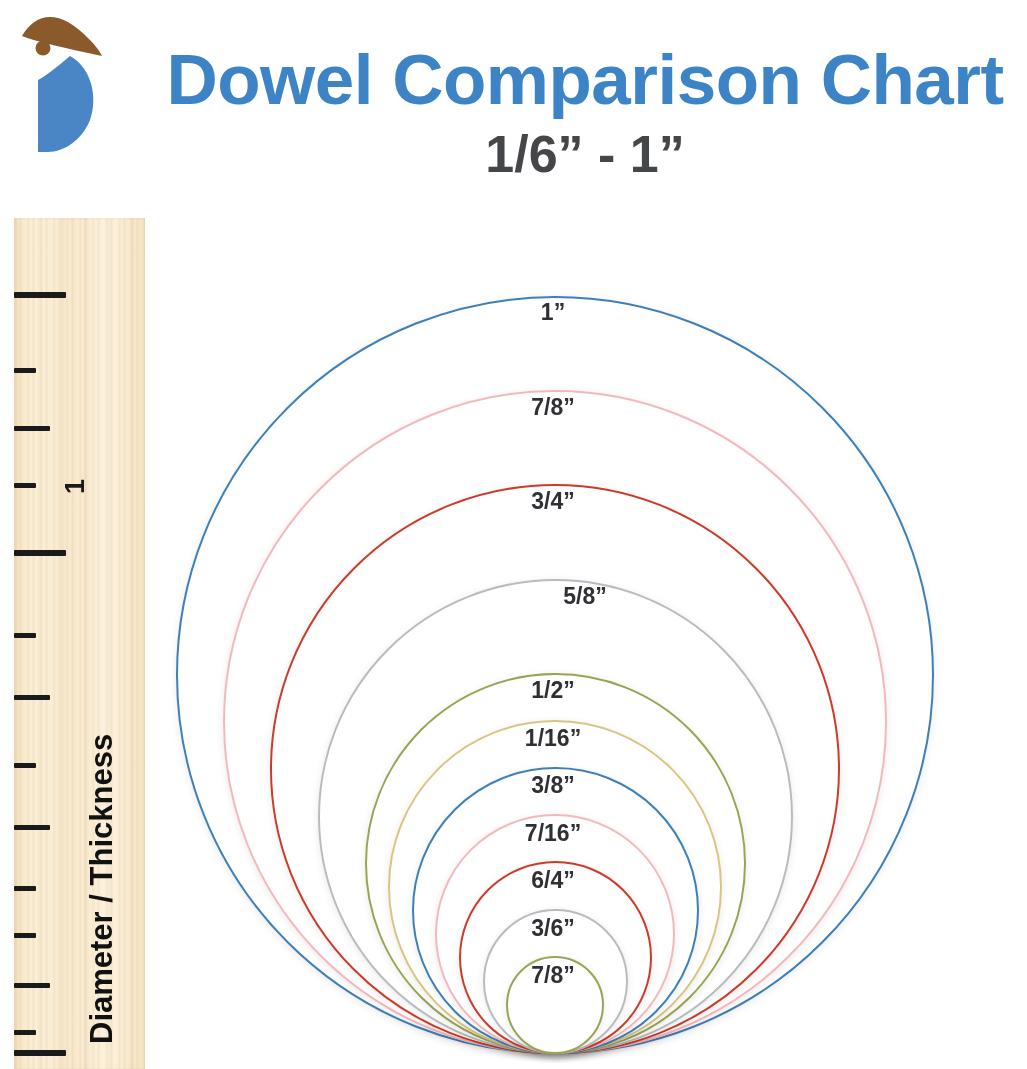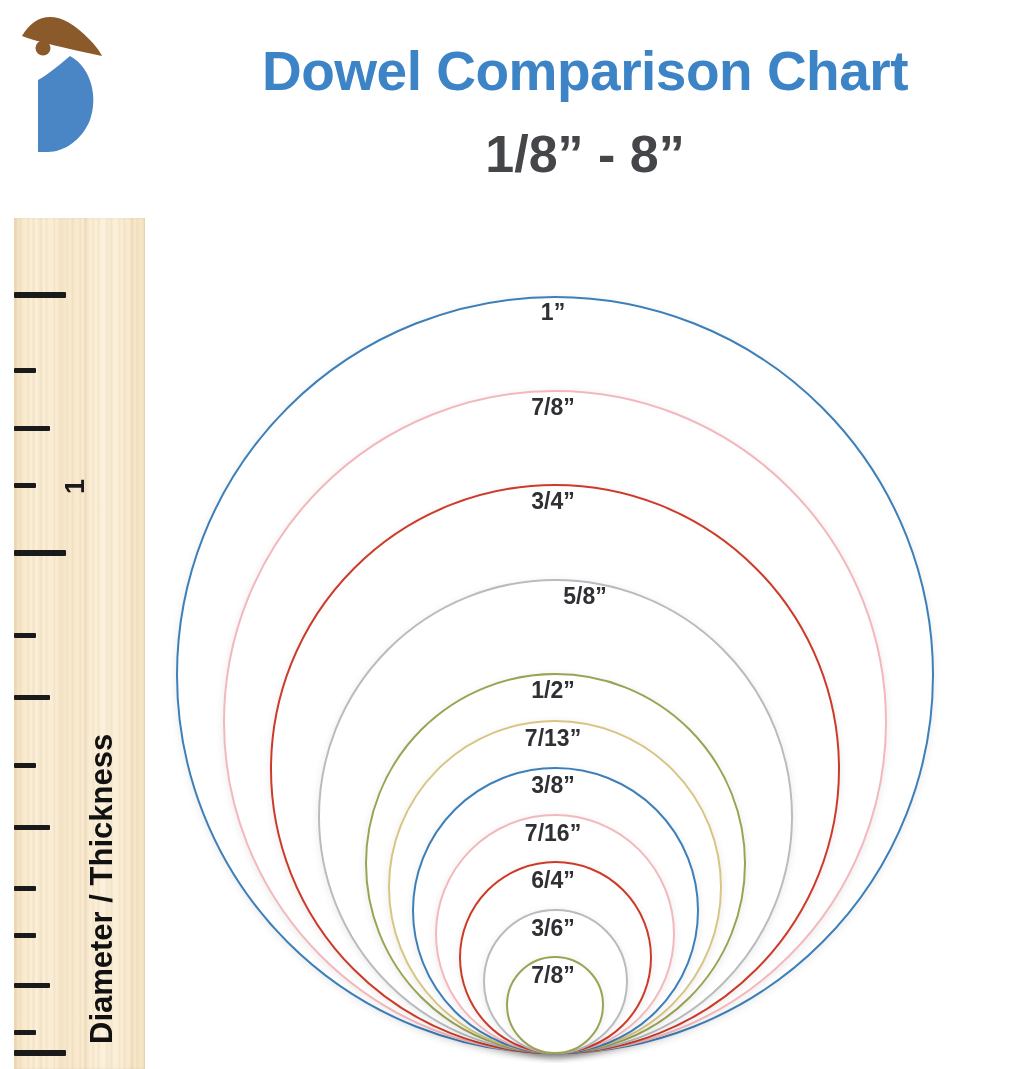--- a/index.html
+++ b/index.html
@@ -27,21 +27,21 @@
     top: 6px;
     width: 104px;
     height: 152px;
   }
   #title {
     position: absolute;
     left: 150px;
     top: 44px;
     width: 870px;
     text-align: center;
-    font-size: 55px;
+    font-size: 71px;
     font-weight: bold;
     letter-spacing: -0.5px;
     color: #3d84c6;
     line-height: 1;
     white-space: nowrap;
   }
   #subtitle {
     position: absolute;
     left: 150px;
     top: 128px;
@@ -151,21 +151,21 @@
   <div id="logo">
     <svg viewBox="0 0 104 152" width="104" height="152" aria-hidden="true">
       <path d="M6 30 C20 6, 44 2, 74 34 C80 40, 84 46, 86 50 L58 44 C42 40, 22 36, 6 30 Z" fill="#8b5a2b"></path>
       <circle cx="27" cy="42" r="7.5" fill="#8b5a2b"></circle>
       <path d="M54 50 C76 62, 82 92, 74 114 C66 134, 48 146, 32 146 L22 146 L22 74
                C30 70, 42 60, 54 50 Z" fill="#4a86c5"></path>
     </svg>
   </div>
 
   <div id="title">Dowel Comparison Chart</div>
-  <div id="subtitle">1/8” - 8”</div>
+  <div id="subtitle">1/6” - 1”</div>
 
   <div id="ruler">
     <div class="tick lg" style="top:74px"></div>
     <div class="tick sm" style="top:150px"></div>
     <div class="tick md" style="top:208px"></div>
     <div class="tick sm" style="top:265px"></div>
     <div class="tick lg" style="top:332px"></div>
     <div class="tick sm" style="top:415px"></div>
     <div class="tick md" style="top:477px"></div>
     <div class="tick sm" style="top:545px"></div>
@@ -191,21 +191,21 @@
       <div class="dowel-circle" style="width: 283px; height: 283px; left: 411.5px; top: 767px; border-color: rgb(61, 127, 184); z-index: 7;"></div>
       <div class="dowel-circle" style="width: 236px; height: 236px; left: 435px; top: 814px; border-color: rgb(242, 184, 188); z-index: 8;"></div>
       <div class="dowel-circle" style="width: 189px; height: 189px; left: 458.5px; top: 861px; border-color: rgb(204, 59, 42); z-index: 9;"></div>
       <div class="dowel-circle" style="width: 141px; height: 141px; left: 482.5px; top: 909px; border-color: rgb(184, 188, 190); z-index: 10;"></div>
       <div class="dowel-circle" style="width: 94px; height: 94px; left: 506px; top: 956px; border-color: rgb(154, 163, 83); z-index: 11;"></div>
       <div class="dowel-label" style="left: 553px; top: 299px;">1”</div>
       <div class="dowel-label" style="left: 553px; top: 394px;">7/8”</div>
       <div class="dowel-label" style="left: 553px; top: 488px;">3/4”</div>
       <div class="dowel-label" style="left: 553px; top: 583px; margin-left: 32px;">5/8”</div>
       <div class="dowel-label" style="left: 553px; top: 677px; text-align: center;">1/2”</div>
-      <div class="dowel-label" style="left: 553px; top: 725px;">7/13”</div>
+      <div class="dowel-label" style="left: 553px; top: 725px;">1/16”</div>
       <div class="dowel-label" style="left: 553px; top: 772px; text-align: center;">3/8”</div>
       <div class="dowel-label" style="left: 553px; top: 820px;">7/16”</div>
       <div class="dowel-label" style="left: 553px; top: 867px;">6/4”</div>
       <div class="dowel-label" style="left: 553px; top: 915px;">3/6”</div>
       <div class="dowel-label" style="left: 553px; top: 962px;">7/8”</div>
     </div>
 
 </div>
 
 </body></html>

